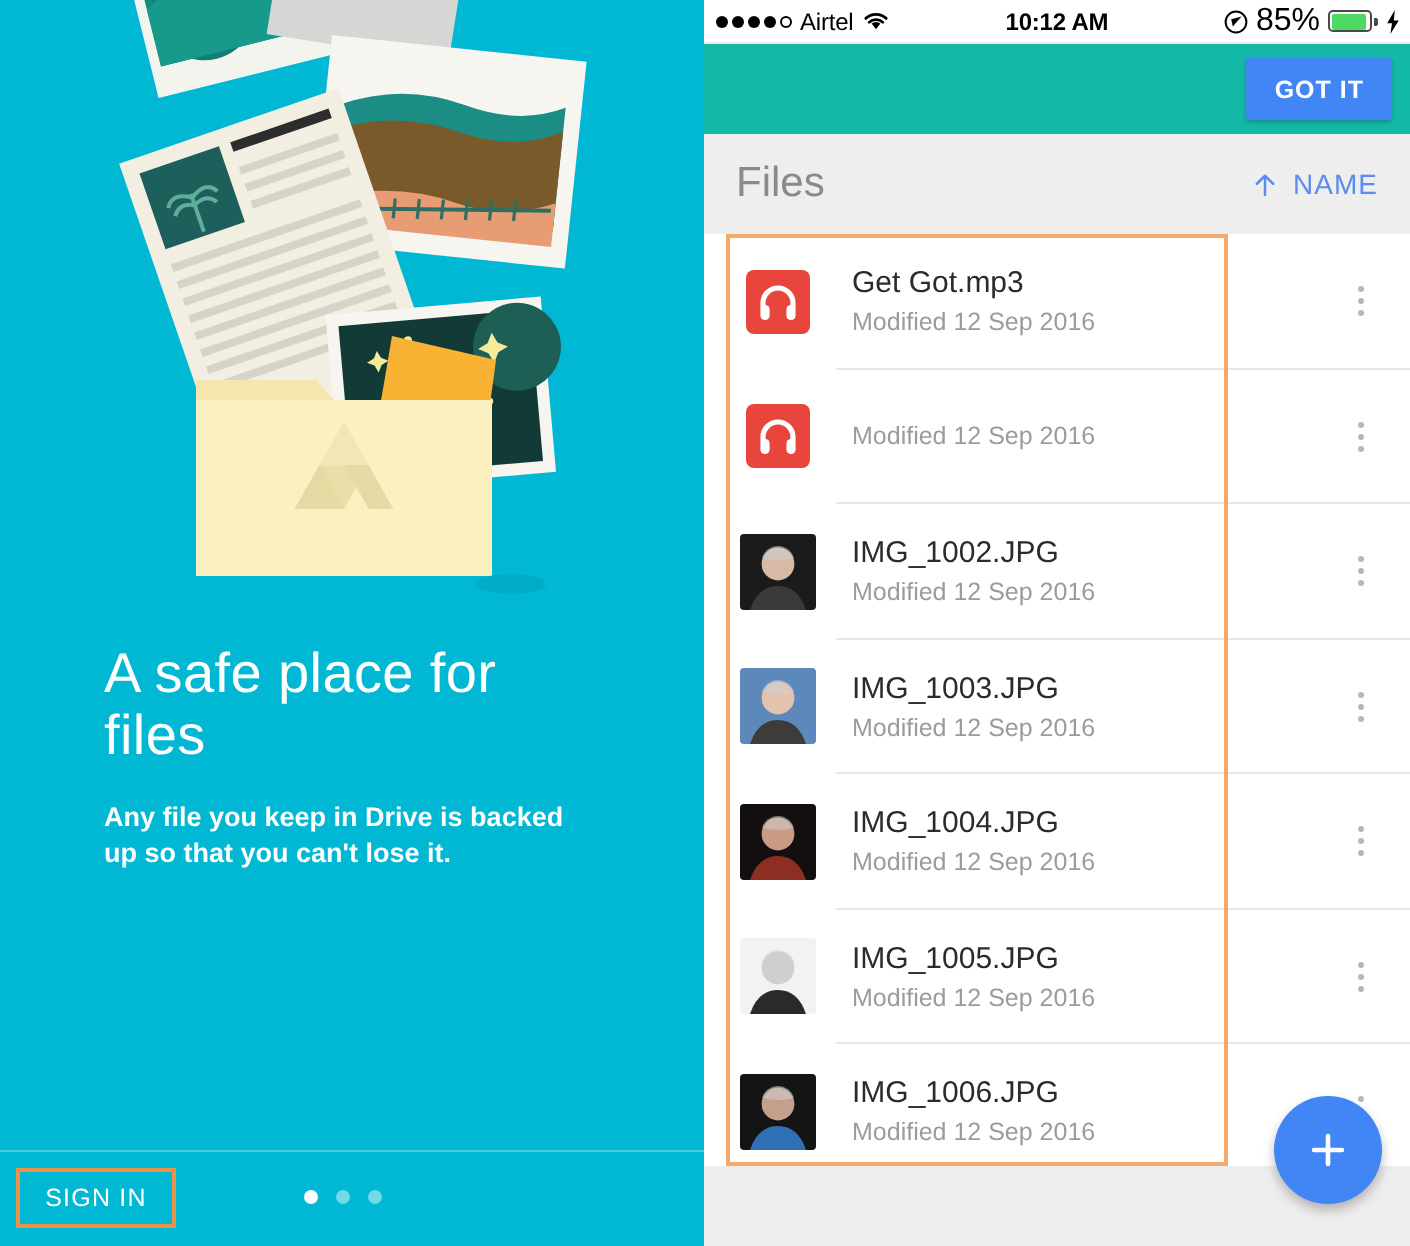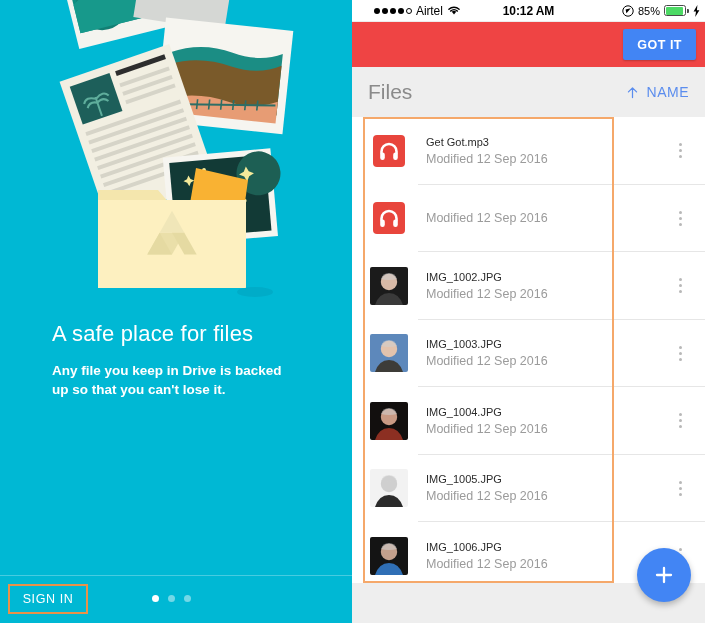--- a/index.html
+++ b/index.html
@@ -20,21 +20,21 @@
     flex: none;
   }
 
   #illustration { position: absolute; left: 0; top: 0; width: 352px; height: 300px; }
 
   #onboarding-copy {
     position: absolute; left: 0; top: 322px; width: 352px;
     padding: 0 52px; box-sizing: border-box;
   }
   #onboarding-title {
-    color: #ffffff; font-size: 22px; font-weight: 400;
+    color: #ffffff; font-size: 28px; font-weight: 400;
     letter-spacing: .2px; margin: 0 0 16px 0; line-height: 1.1;
   }
   #onboarding-subtitle {
     color: #ffffff; font-size: 13.5px; font-weight: 700;
     line-height: 1.38; margin: 0; max-width: 252px;
   }
 
   #bottom-bar {
     position: absolute; left: 0; bottom: 0; width: 408px; height: 48px;
     border-top: 1px solid rgba(255,255,255,0.28);
@@ -73,47 +73,47 @@
 
   
   #status-bar {
     position: relative; height: 22px; width: 100%;
     background: #ffffff;
     display: flex; align-items: center;
     font-size: 12px; color: #000000;
     box-sizing: border-box;
     border-bottom: 1px solid #ececec;
   }
-  #status-left { position: absolute; left: 22px; display: flex; align-items: center; gap: 4px; }
+  #status-left { position: absolute; left: 6px; display: flex; align-items: center; gap: 4px; }
   #signal-dots { display: flex; gap: 2px; align-items: center; }
   .sig-dot { width: 6px; height: 6px; border-radius: 50%; background: #000; }
   .sig-dot.empty { background: transparent; border: 1px solid #000; box-sizing: border-box; }
   #carrier-name { font-size: 12px; font-weight: 500; letter-spacing: -.1px; }
   #status-center {
     position: absolute; left: 0; right: 0; text-align: center;
     font-size: 12px; font-weight: 700; letter-spacing: -.1px;
   }
   #status-right { position: absolute; right: 5px; display: flex; align-items: center; gap: 4px; }
-  #battery-percent { font-size: 11px; font-weight: 500; }
+  #battery-percent { font-size: 16px; font-weight: 500; }
   #battery-icon { position: relative; width: 25px; height: 11px; }
   #battery-shell {
     position: absolute; left: 0; top: 0; width: 22px; height: 11px;
     border: 1px solid #4a4a4a; border-radius: 2.5px; box-sizing: border-box;
   }
   #battery-fill {
     position: absolute; left: 1.5px; top: 1.5px; height: 8px; width: 17px;
     background: #4cd964; border-radius: 1px;
   }
   #battery-nub {
     position: absolute; left: 23px; top: 3.5px; width: 2px; height: 4px;
     background: #4a4a4a; border-radius: 0 1px 1px 0;
   }
 
   
-  #got-it-bar { position: relative; height: 45px; background: #ef4444; }
+  #got-it-bar { position: relative; height: 45px; background: #14b8a6; }
   #got-it-button {
     position: absolute; right: 9px; top: 7px;
     background: #4285f4; color: #ffffff;
     border: none; border-radius: 2px;
     padding: 0 14px; height: 31px;
     font-size: 12.5px; font-weight: 700; letter-spacing: .5px;
     cursor: pointer; font-family: "Liberation Sans", sans-serif;
     box-shadow: 0 1px 2px rgba(0,0,0,0.22);
   }
 
@@ -134,21 +134,21 @@
     height: 67.5px; padding: 0 0 0 18px; box-sizing: border-box;
     background: #ffffff; cursor: pointer;
   }
   .file-row .row-divider {
     position: absolute; left: 66px; right: 0; bottom: 0; height: 1px; background: #e6e6e6;
   }
   .file-row:last-child .row-divider { display: none; }
   .file-thumb { width: 38px; height: 38px; flex: none; border-radius: 2px; overflow: hidden; }
   .file-text { margin-left: 18px; flex: 1 1 auto; min-width: 0; }
   .file-name {
-    font-size: 11px; color: #2b2b2b; font-weight: 400;
+    font-size: 15px; color: #2b2b2b; font-weight: 400;
     white-space: nowrap; overflow: hidden; text-overflow: ellipsis;
     margin-bottom: 4px;
   }
   .file-modified { font-size: 12.5px; color: #9b9b9b; font-weight: 400; }
   .overflow-menu {
     width: 38px; flex: none; display: flex; flex-direction: column;
     align-items: center; justify-content: center; gap: 3px;
     align-self: center; cursor: pointer; margin-right: 6px;
   }
   .overflow-dot { width: 3px; height: 3px; border-radius: 50%; background: #b8b8b8; }

